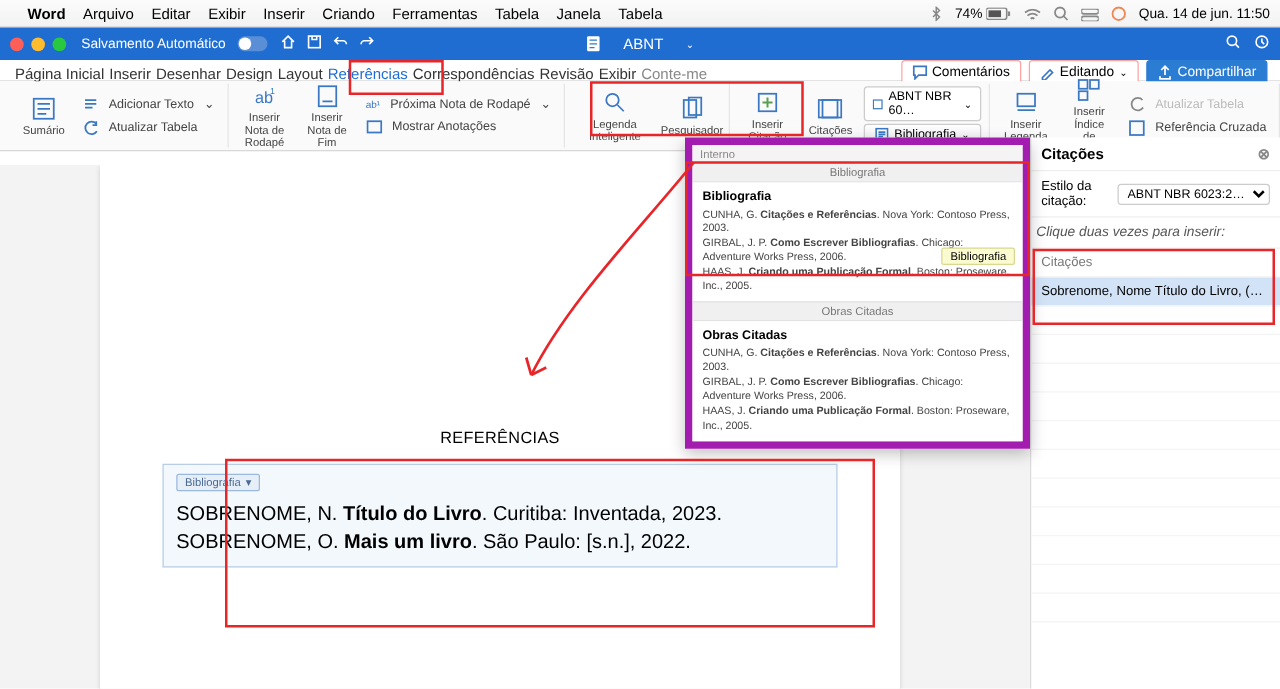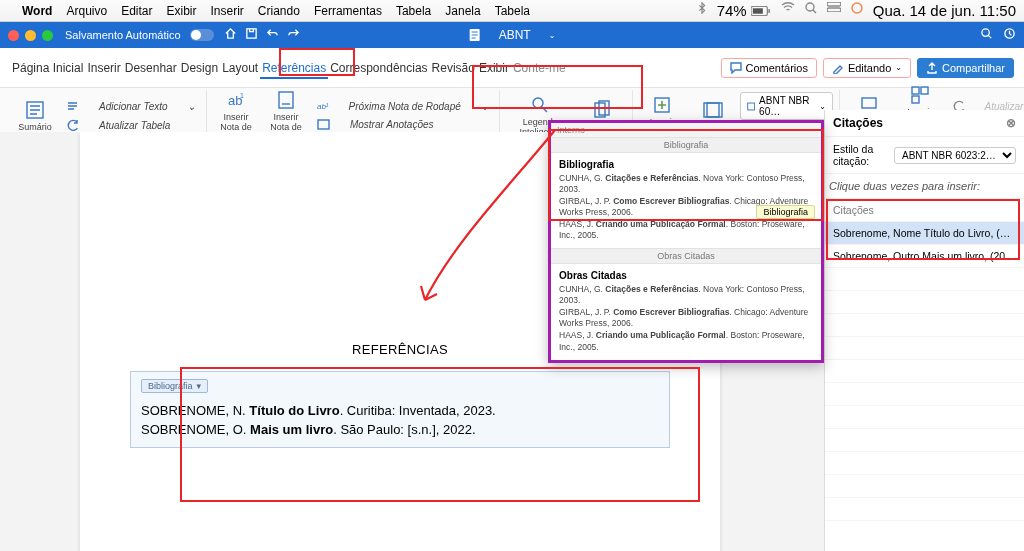--- a/index.html
+++ b/index.html
@@ -3,77 +3,77 @@
 <meta charset="utf-8">
 <style>
 * { margin:0; padding:0; box-sizing:border-box; font-family:-apple-system,"Helvetica Neue",Arial,sans-serif; }
 body { width:1024px; height:551px; background:#fff; overflow:hidden; position:relative; }
 
 
 .mac-menubar { height:22px; background:linear-gradient(#fbfbfb,#f2f2f2); border-bottom:1px solid #d0d0d0; display:flex; align-items:center; font-size:12px; padding:0 8px; gap:14px; }
 .mac-menubar .apple { font-size:13px; }
 .mac-menubar .appname { font-weight:600; }
 .mac-menubar .spacer { flex:1; }
-.mac-menubar .status { display:flex; align-items:flex-start; gap:10px; font-size:15px; }
+.mac-menubar .status { display:flex; align-items:flex-end; gap:10px; font-size:11px; }
 .mac-menubar .status span { display:inline-flex; align-items:center; }
 
 
 .titlebar { height:26px; background:#1f6dd0; display:flex; align-items:center; padding:0 8px; color:#fff; font-size:12px; position:relative; }
 .titlebar .traffic { display:flex; gap:6px; }
 .titlebar .dot { width:11px; height:11px; border-radius:50%; }
 .titlebar .red{background:#ff5f57}.titlebar .yellow{background:#febc2e}.titlebar .green{background:#28c840}
 .titlebar .autosave { margin-left:12px; display:flex; align-items:center; gap:9px; font-size:11px; }
 .titlebar .switch { width:24px; height:12px; border-radius:6px; background:#5a8fd8; position:relative; }
 .titlebar .switch::after{content:'';position:absolute;left:1px;top:1px;width:10px;height:10px;border-radius:50%;background:#fff;}
 .titlebar .qat { margin-left:10px; display:flex; gap:8px; font-size:12px; }
 .titlebar .doctitle { position:absolute; left:50%; transform:translateX(-50%); display:flex; align-items:center; gap:18px; font-size:12px; }
 .titlebar .qsearch { width:13px;height:13px }
 
 
-.ribbon-tabs { height:40px; background:#fff; border-bottom:1px solid #e3e3e3; display:flex; align-items:center; padding:0 10px; gap:0; font-size:12px; }
+.ribbon-tabs { height:17px; background:#fff; border-bottom:1px solid #e3e3e3; display:flex; align-items:flex-start; padding:0 10px; gap:0; font-size:12px; }
 .ribbon-tabs .tab { padding:4px 2px; cursor:default; color:#333; }
 .ribbon-tabs .tab.active { color:#1f6dd0; border-bottom:2px solid #1f6dd0; padding-bottom:2px; }
 .ribbon-tabs .rightbtns { margin-left:auto; display:flex; gap:6px; }
 .ribbon-tabs .rbtn { border:1px solid #fca5a5; border-radius:3px; padding:3px 8px; display:flex; align-items:center; gap:4px; font-size:11px; background:#fff; }
 .ribbon-tabs .rbtn.primary { background:#2b7cd3; color:#fff; border-color:#2b7cd3; }
 
 
 .ribbon { height:56px; background:#fafafa; border-bottom:1px solid #d8d8d8; display:flex; align-items:stretch; padding:2px 6px; position:relative; }
 .group { display:flex; align-items:center; padding:0 6px; border-right:1px solid #e5e5e5; gap:4px; }
 .group:last-child{border-right:none}
 .bigbtn { display:flex; flex-direction:column; align-items:center; justify-content:center; gap:2px; padding:2px 6px; font-size:9px; text-align:center; color:#444; min-width:46px; }
 .bigbtn svg { width:20px; height:20px; }
-.smallbtn { display:flex; align-items:center; gap:20px; font-size:10px; color:#444; padding:2px 4px; white-space:nowrap;font-style:italic; }
+.smallbtn { display:flex; align-items:center; gap:8px; font-size:10px; color:#444; padding:2px 4px; white-space:nowrap; }
 .smallbtn svg { width:13px;height:13px }
 .stack { display:flex; flex-direction:column; gap:2px; }
 .stylebox { border:1px solid #ccc; border-radius:3px; padding:2px 6px; font-size:10px; display:flex; align-items:center; gap:4px; background:#fff; min-width:90px; }
 .bibdrop { border:1px solid #ccc; border-radius:3px; padding:2px 8px; font-size:10px; background:linear-gradient(#fefefe,#ececec); display:flex; align-items:center; gap:4px; }
 
 
 .hl { position:absolute; border:2px solid #e8262a; pointer-events:none; z-index:5; }
 .hl.tab-ref { top:48px; left:279px; width:76px; height:28px; }
 .hl.grp-cit { top:65px; left:472px; width:171px; height:44px; }
 .hl.popup-bib { top:129px; left:548px; width:276px; height:92px; }
 .hl.pane-list { top:199px; left:826px; width:194px; height:61px; }
 .hl.doc-box { top:367px; left:180px; width:520px; height:135px; }
 
 
 .workspace { position:absolute; top:132px; left:0; right:200px; bottom:0; background:#f3f3f3; overflow:hidden; }
 .page { position:absolute; top:0; left:80px; width:640px; background:#fff; box-shadow:0 1px 4px rgba(0,0,0,.15); padding:30px 50px; height:700px; }
 .page h4 { text-align:center; font-size:13px; font-weight:400; margin:180px 0 14px; letter-spacing:.3px; }
 .field { border:1px solid #b9cde6; background:#f3f8fd; padding:6px 10px; font-size:12px; }
 .field .tag { display:inline-flex; align-items:center; gap:4px; border:1px solid #9bb8dd; background:#e6eef8; font-size:9px; padding:1px 6px; color:#4b6a94; border-radius:2px; margin-bottom:6px; }
 .field .title { font-weight:700; font-size:13px; margin:4px 0 8px; }
-.field p { font-size:13px; margin:4px 0; }
+.field p { font-size:16px; margin:4px 0; }
 
 
 .arrow { position:absolute; z-index:4; }
 
 
-.popup { position:absolute; top:120px; left:548px; width:276px; background:#fff; border:3px solid #a21caf; box-shadow:0 4px 12px rgba(0,0,0,.25); z-index:3; font-size:10px; }
+.popup { position:absolute; top:110px; left:548px; width:276px; background:#fff; border:6px solid #a21caf; box-shadow:0 4px 12px rgba(0,0,0,.25); z-index:3; font-size:10px; }
 .popup .caption { background:#f4f4f4; color:#888; padding:2px 6px; font-size:9px; }
 .popup .sectitle { text-align:center; background:#f0f0f0; color:#777; padding:2px; font-size:9px; border-top:1px solid #e2e2e2; border-bottom:1px solid #e2e2e2; }
 .popup .block { background:#fff; padding:6px 8px; }
 .popup .block b.h { display:block; font-size:10px; margin-bottom:3px; }
 .popup .block p { font-size:8.5px; color:#444; margin:1px 0; line-height:1.3; }
 .popup .tooltip { position:absolute; right:6px; top:82px; background:#fbfbd2; border:1px solid #d8d88e; padding:1px 6px; font-size:9px; border-radius:2px; }
 
 
 .pane { position:absolute; top:110px; right:0; width:200px; bottom:0; background:#fff; border-left:1px solid #dcdcdc; font-size:11px; }
 .pane .hdr { display:flex; align-items:center; justify-content:space-between; padding:6px 8px; font-size:12px; font-weight:600; border-bottom:1px solid #eee; }
@@ -399,21 +399,20 @@
     <span class="close">⊗</span>
   </div>
   <div class="row">
     <span style="font-size:10.5px">Estilo da citação:</span>
     <select><option>ABNT NBR 6023:2…</option></select>
   </div>
   <div class="hint">Clique duas vezes para inserir:</div>
   <div class="list">
     <div class="item" style="color:#777;font-weight:500">Citações</div>
     <div class="item sel">Sobrenome, Nome Título do Livro, (20…</div>
-    <div class="item">Sobrenome, Outro Mais um livro, (202…</div>
     <div class="item">&nbsp;</div>
     <div class="item">&nbsp;</div>
     <div class="item">&nbsp;</div>
     <div class="item">&nbsp;</div>
     <div class="item">&nbsp;</div>
     <div class="item">&nbsp;</div>
     <div class="item">&nbsp;</div>
     <div class="item">&nbsp;</div>
     <div class="item">&nbsp;</div>
     <div class="item">&nbsp;</div>

